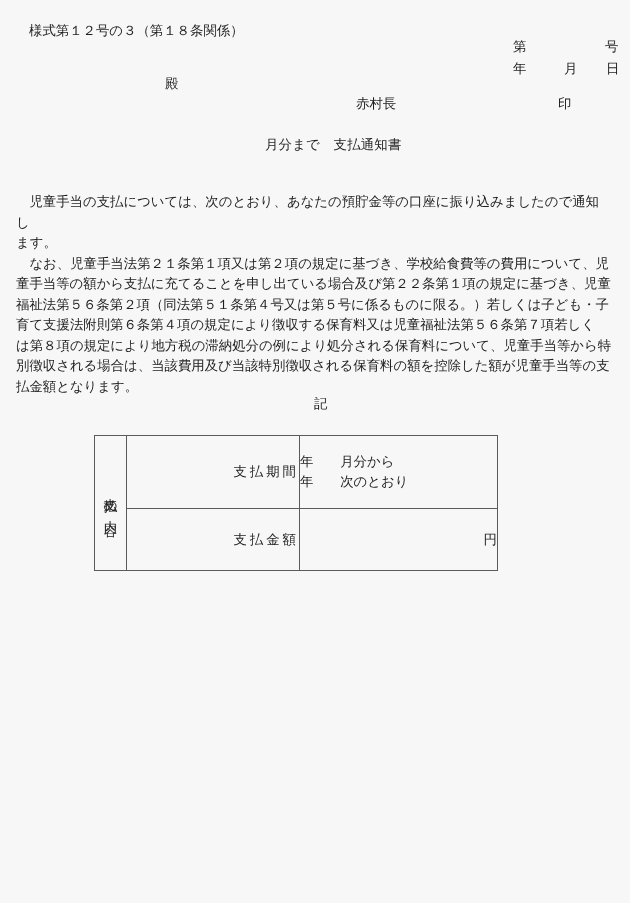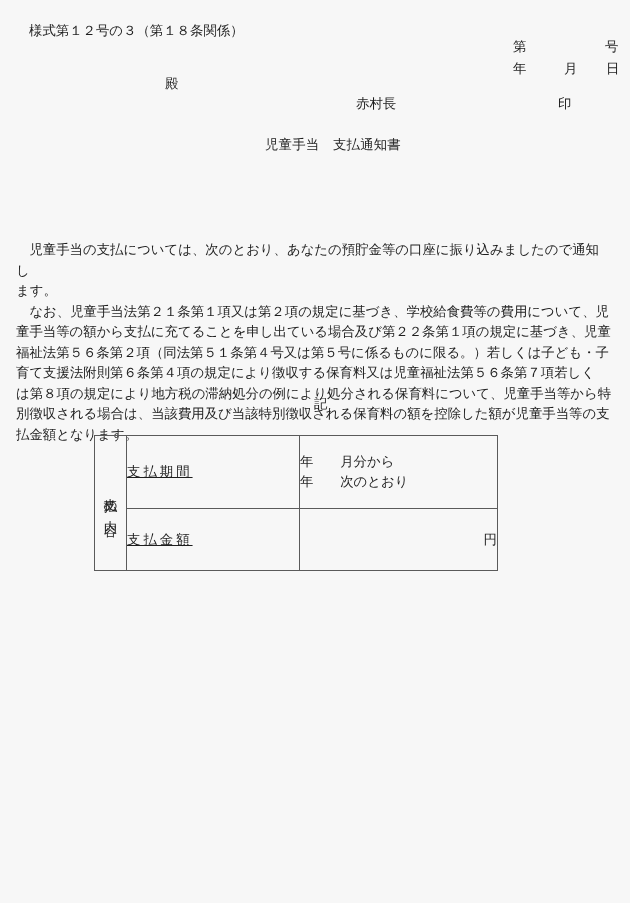--- a/index.html
+++ b/index.html
@@ -36,21 +36,20 @@
   .doc-title      { left: 265px; top: 137px; letter-spacing: 0.2px; }
   .section-marker { left: 314px; top: 396px; }
 
   .body-text {
     position: absolute;
     left: 16px;
     top: 192px;
     width: 596px;
     line-height: 20.5px;
     text-align: left;
-    margin-top: 48px;
   }
   .body-text p {
     margin: 0;
     white-space: pre-line;
   }
 
   table.payment-table {
     position: absolute;
     left: 94px;
     top: 435px;
@@ -71,24 +70,23 @@
   }
   td.cat-cell .vtext {
     display: inline-block;
     writing-mode: vertical-rl;
     text-orientation: upright;
     letter-spacing: 2.5px;
     line-height: 31px;
   }
   td.label-cell {
     width: 172px;
-    text-align: left;
+    text-align: right;
     vertical-align: middle;
     letter-spacing: 3px;
-    text-decoration: underline;
   }
   tr.row-period td { height: 72px; }
   tr.row-amount td { height: 61px; margin-left: 41px; }
   td.value-period {
     width: 197px;
     vertical-align: middle;
     padding-left: 77px;
     line-height: 20px;
     font-family: Liberation Serif, serif;
   }
@@ -111,21 +109,21 @@
 
   <div class="abs date-year">年</div>
   <div class="abs date-month">月</div>
   <div class="abs date-day">日</div>
 
   <div class="abs addressee">殿</div>
 
   <div class="abs issuer">赤村長</div>
   <div class="abs seal">印</div>
 
-  <div class="abs doc-title">児童手当　支払通知書</div>
+  <div class="abs doc-title">月分まで　支払通知書</div>
 
   <div class="body-text">
     <p>　児童手当の支払については、次のとおり、あなたの預貯金等の口座に振り込みましたので通知し
 ます。</p>
     <p>　なお、児童手当法第２１条第１項又は第２項の規定に基づき、学校給食費等の費用について、児
 童手当等の額から支払に充てることを申し出ている場合及び第２２条第１項の規定に基づき、児童
 福祉法第５６条第２項（同法第５１条第４号又は第５号に係るものに限る。）若しくは子ども・子
 育て支援法附則第６条第４項の規定により徴収する保育料又は児童福祉法第５６条第７項若しく
 は第８項の規定により地方税の滞納処分の例により処分される保育料について、児童手当等から特
 別徴収される場合は、当該費用及び当該特別徴収される保育料の額を控除した額が児童手当等の支

